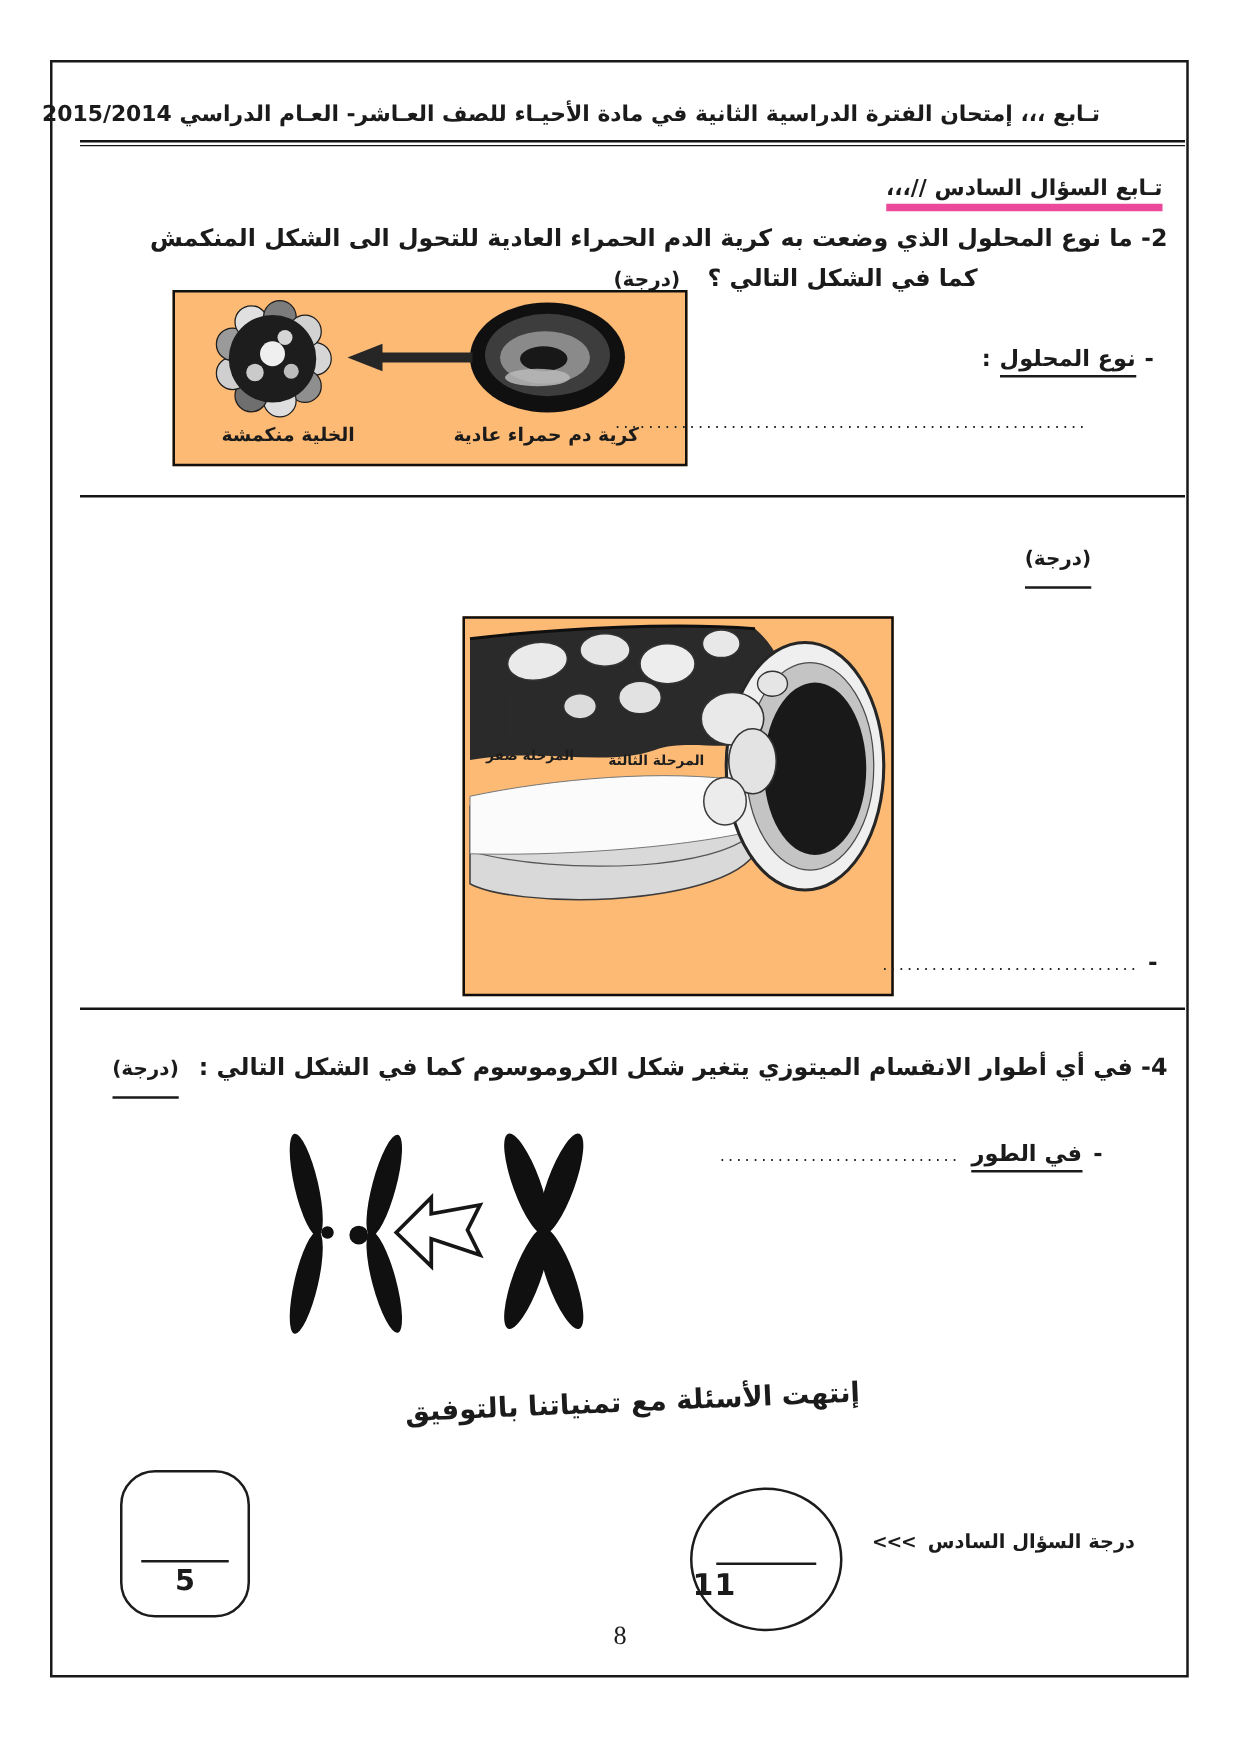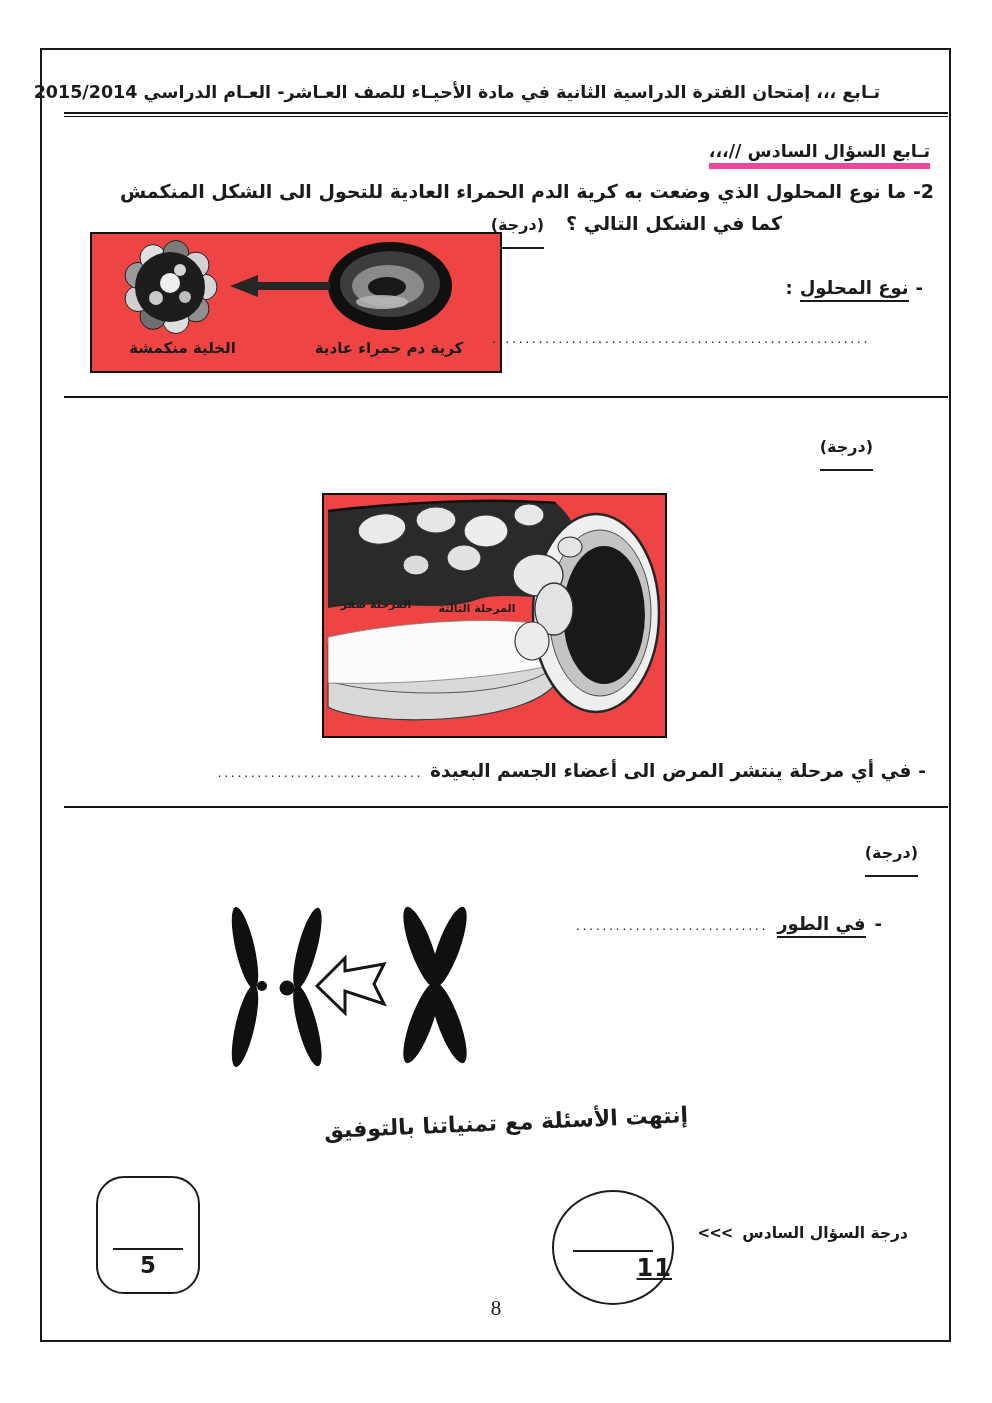--- a/index.html
+++ b/index.html
@@ -20,42 +20,42 @@
            border-top:2.5px solid #141414; border-bottom:1.3px solid #141414; }
 
   .sec { top:141px; right:62px; font-size:17.5px; font-weight:bold;
          border-bottom:6px solid #ec4899; padding-bottom:2px; }
 
   .q2l1 { top:180px; right:58px; font-size:19px; font-weight:bold; white-space:nowrap;margin-left:15px; }
   .q2l2 { top:212px; right:210px; font-size:19px; font-weight:bold; display:flex; direction:rtl; align-items:baseline; }
   .mark { border-bottom:2px solid #1b1b1b; padding-bottom:13px; font-size:16px; }
   .q2l2 .mark { margin-right:22px; }
 
-  .fig { background:#ef4444; }
+  .fig { background:#fdba74;margin-left:48px; }
   .fig1 { left:90px; top:232px; width:412px; height:141px; border:2.5px solid #101010; }
   .fig1 svg { position:absolute; left:0; top:0; }
   .figlabel { position:absolute; font-weight:bold; font-size:15px; text-align:center; direction:rtl; }
   .lab-shrunken { left:8px;  top:105px; width:165px; }
   .lab-normal   { left:203px; top:105px; width:188px; }
 
   .ansrow { display:flex; direction:rtl; align-items:baseline; gap:7px; font-weight:bold; }
   .q2ans { top:277px; right:69px; font-size:18px; }
   .ul { border-bottom:2px solid #1b1b1b; padding-bottom:2px; }
 
   .dots { font-size:13px; letter-spacing:2.5px; color:#242424; white-space:nowrap; overflow:hidden; font-weight:normal; }
   .q2dots { left:492px; top:331px; width:376px; }
 
   .sep { left:64px; width:884px; height:0; border-top:2.5px solid #151515; }
   .sep1 { top:396px; }
   .sep2 { top:806px; }
 
   .q3t { top:437px; right:79px; font-size:19px; font-weight:bold; display:flex; direction:rtl; align-items:baseline; }
   .q3t .mark { margin-right:40px; }
 
-  .fig2 { left:322px; top:493px; width:345px; height:245px; border:2px solid #0e0e0e; overflow:hidden; }
+  .fig2 { left:322px; top:493px; width:345px; height:304px; border:2px solid #0e0e0e; overflow:hidden; }
   .fig2 svg { position:absolute; left:0; top:0; }
   .fig2 .figlabel { font-size:11px; color:#1d1d1d; }
   .lab-stage0 { left:8px;  top:103px; width:88px; }
   .lab-stage3 { left:98px; top:107px; width:110px; }
 
   .q3ans { top:760px; right:66px; font-size:18.5px; }
   .q4t { top:843px; right:58px; font-size:19px; font-weight:bold; display:flex; direction:rtl; align-items:baseline; }
   .q4t .mark { margin-right:16px; }
   .q4ans { top:913px; right:110px; font-size:18px; gap:9px; }
 
@@ -65,21 +65,21 @@
              transform:rotate(-2.5deg); direction:rtl; }
 
   .scorebox { left:96px; top:1176px; width:104px; height:118px;
               border:2.5px solid #1c1c1c; border-radius:28px; }
   .scorebox .line { width:70px; border-top:2.5px solid #1c1c1c; margin:70px auto 2px; }
   .scorebox .num { text-align:center; font-size:23px; font-weight:bold; }
 
   .scorecircle { left:552px; top:1190px; width:122px; height:115px;
                  border:2.5px solid #1c1c1c; border-radius:50%; }
   .scorecircle .line { width:80px; border-top:2.5px solid #1c1c1c; margin:58px auto 2px; }
-  .scorecircle .num { text-align:right; font-size:24px; font-weight:bold; letter-spacing:1px;text-decoration:underline; }
+  .scorecircle .num { text-align:left; font-size:24px; font-weight:bold; letter-spacing:1px; }
 
   .scorelabel { top:1224px; right:84px; display:flex; direction:rtl; align-items:center; gap:10px;
                 font-size:15.5px; font-weight:bold; }
   .arrows { direction:ltr; unicode-bidi:isolate; letter-spacing:-1px; font-size:15px; }
 
   .pagenum { top:1296px; left:0; width:992px; text-align:center; font-size:21px;
              font-family:"Liberation Serif", serif; }
 </style>
 </head>
 <body>
@@ -170,27 +170,27 @@
     </g>
     <path d="M36,58 L36,96" stroke="#2d2d2d" stroke-width="1.4"></path>
     <path d="M4,16 C80,7 170,3 232,8" fill="none" stroke="#0f0f0f" stroke-width="2.5"></path>
   </svg>
   <div class="figlabel lab-stage0">المرحلة صفر</div>
   <div class="figlabel lab-stage3">المرحلة الثالثة</div>
 </div>
 
 <div class="abs ansrow q3ans">
   <span>-</span>
-  <span>في أي مرحلة ينتشر المرض الى أعضاء الجسم البعيدة</span>
   <span class="dots">...............................</span>
 </div>
 
 <div class="abs sep sep2"></div>
 
 <div class="abs q4t">
+  <span>4- في أي أطوار الانقسام الميتوزي يتغير شكل الكروموسوم كما في الشكل التالي :</span>
   <span class="mark">(درجة)</span>
 </div>
 
 <div class="abs ansrow q4ans">
   <span>-</span>
   <span class="ul">في الطور</span>
   <span class="dots">.............................</span>
 </div>
 
 <div class="abs chrom">

